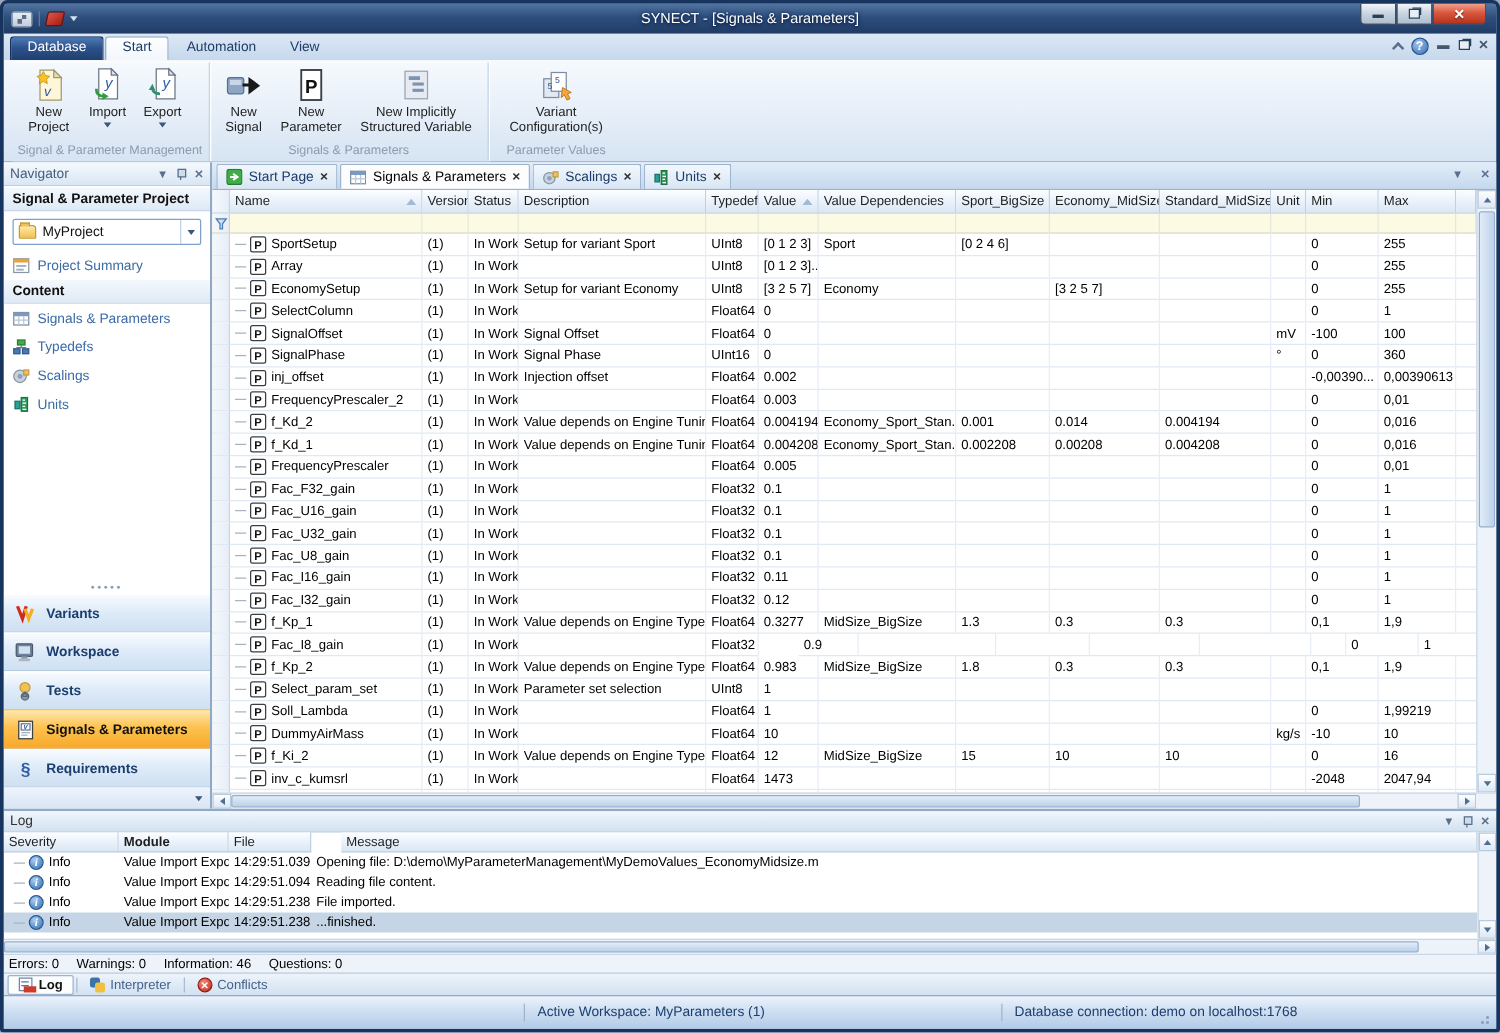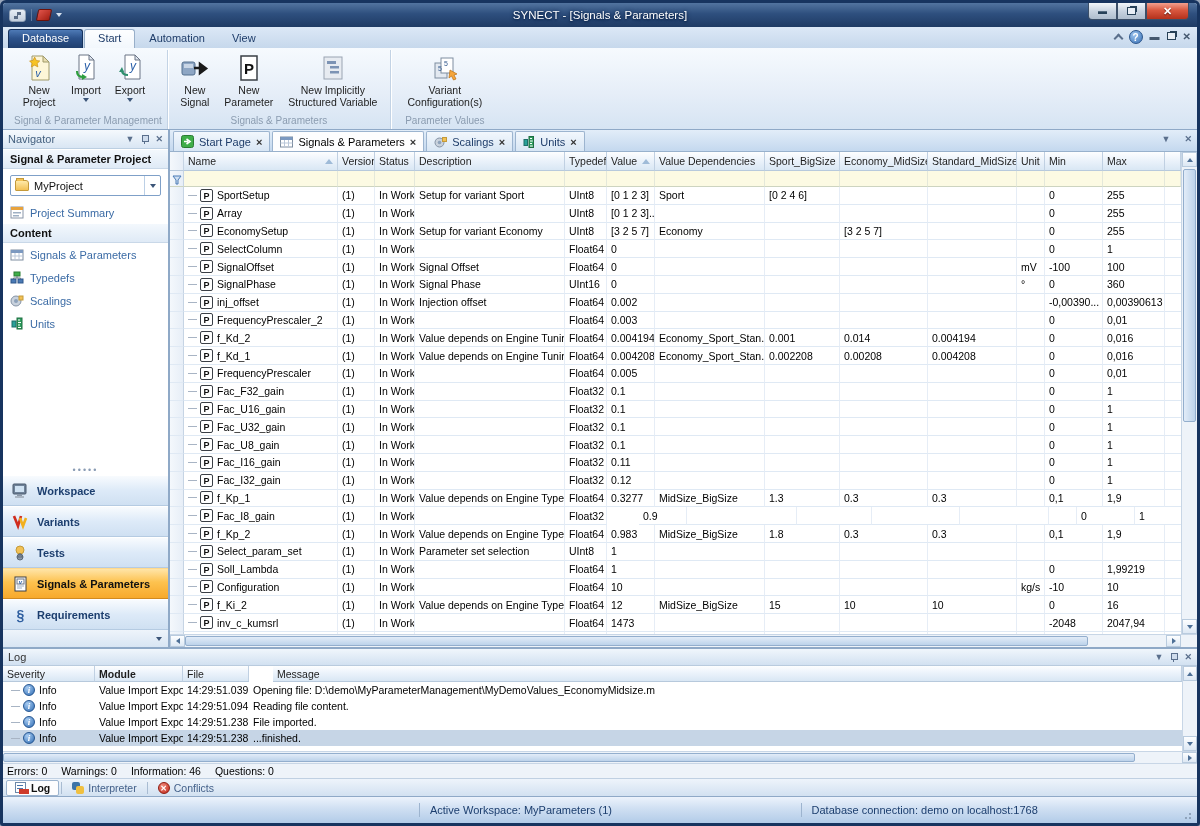--- a/index.html
+++ b/index.html
@@ -392,33 +392,33 @@
             <rect x="7" y="1" width="5" height="11" fill="#2f9e5f" stroke="#1f6e41"></rect>
             <path d="M8 3 h2 M8 5.5 h3 M8 8 h2 M8 10.5 h3" stroke="#fff" stroke-width="1"></path>
           </svg>
         <span>Units</span>
       </div>
 
       <div class="navmods">
         <div class="dots">•••••</div>
         <div class="navmod">
           <svg width="17" height="16">
+              <path d="M2 2 l4 10 3-10" fill="none" stroke="#d02c1e" stroke-width="2.6"></path>
+              <path d="M8 4 l3 8 3-8" fill="none" stroke="#f2b01e" stroke-width="2.6"></path>
+            </svg>
+          <span>Variants</span>
+        </div>
+        <div class="navmod">
+          <svg width="17" height="16">
               <rect x="1" y="1" width="13" height="10" rx="1" fill="#6f8299" stroke="#4a5a6e"></rect>
               <rect x="3" y="3" width="9" height="6" fill="#cfe2f3"></rect>
               <rect x="5" y="11" width="5" height="2" fill="#8a98a9"></rect>
               <rect x="3" y="13" width="9" height="2" fill="#aab6c4"></rect>
             </svg>
           <span>Workspace</span>
-        </div>
-        <div class="navmod">
-          <svg width="17" height="16">
-              <path d="M2 2 l4 10 3-10" fill="none" stroke="#d02c1e" stroke-width="2.6"></path>
-              <path d="M8 4 l3 8 3-8" fill="none" stroke="#f2b01e" stroke-width="2.6"></path>
-            </svg>
-          <span>Variants</span>
         </div>
         <div class="navmod">
           <svg width="17" height="16">
               <circle cx="8" cy="5" r="4" fill="#f2c155" stroke="#c49a3a"></circle>
               <circle cx="8" cy="12" r="3" fill="#8a98a9" stroke="#5a6878"></circle>
               <path d="M8 8 v1 M5 12 h6 M8 9.5 l2.5 2.5 M8 9.5 l-2.5 2.5" stroke="#5a6878"></path>
             </svg>
           <span>Tests</span>
         </div>
         <div class="navmod active">
@@ -1010,21 +1010,21 @@
                 <div class="gcell" style="width: 28px;"></div>
                 <div class="gcell" style="width: 58px;">0</div>
                 <div class="gcell" style="width: 62px;">1,99219</div>
                 <div class="gcell" style="flex: 1 1 0%; border-right: none;"></div>
               </div>
               <div class="grow">
                 <div class="gcell rowhead" style="width: 14px;"></div>
                 <div class="gcell" style="width: 154px;">
                   <div class="dash"></div>
                   <div class="picon">P</div>
-                  <span>Configuration</span>
+                  <span>DummyAirMass</span>
                 </div>
                 <div class="gcell" style="width: 37px;">(1)</div>
                 <div class="gcell" style="width: 40px;">In Work</div>
                 <div class="gcell" style="width: 150px;"></div>
                 <div class="gcell" style="width: 42px;">Float64</div>
                 <div class="gcell" style="width: 48px;">10</div>
                 <div class="gcell" style="width: 110px;"></div>
                 <div class="gcell" style="width: 75px;"></div>
                 <div class="gcell" style="width: 88px;"></div>
                 <div class="gcell" style="width: 89px;"></div>

